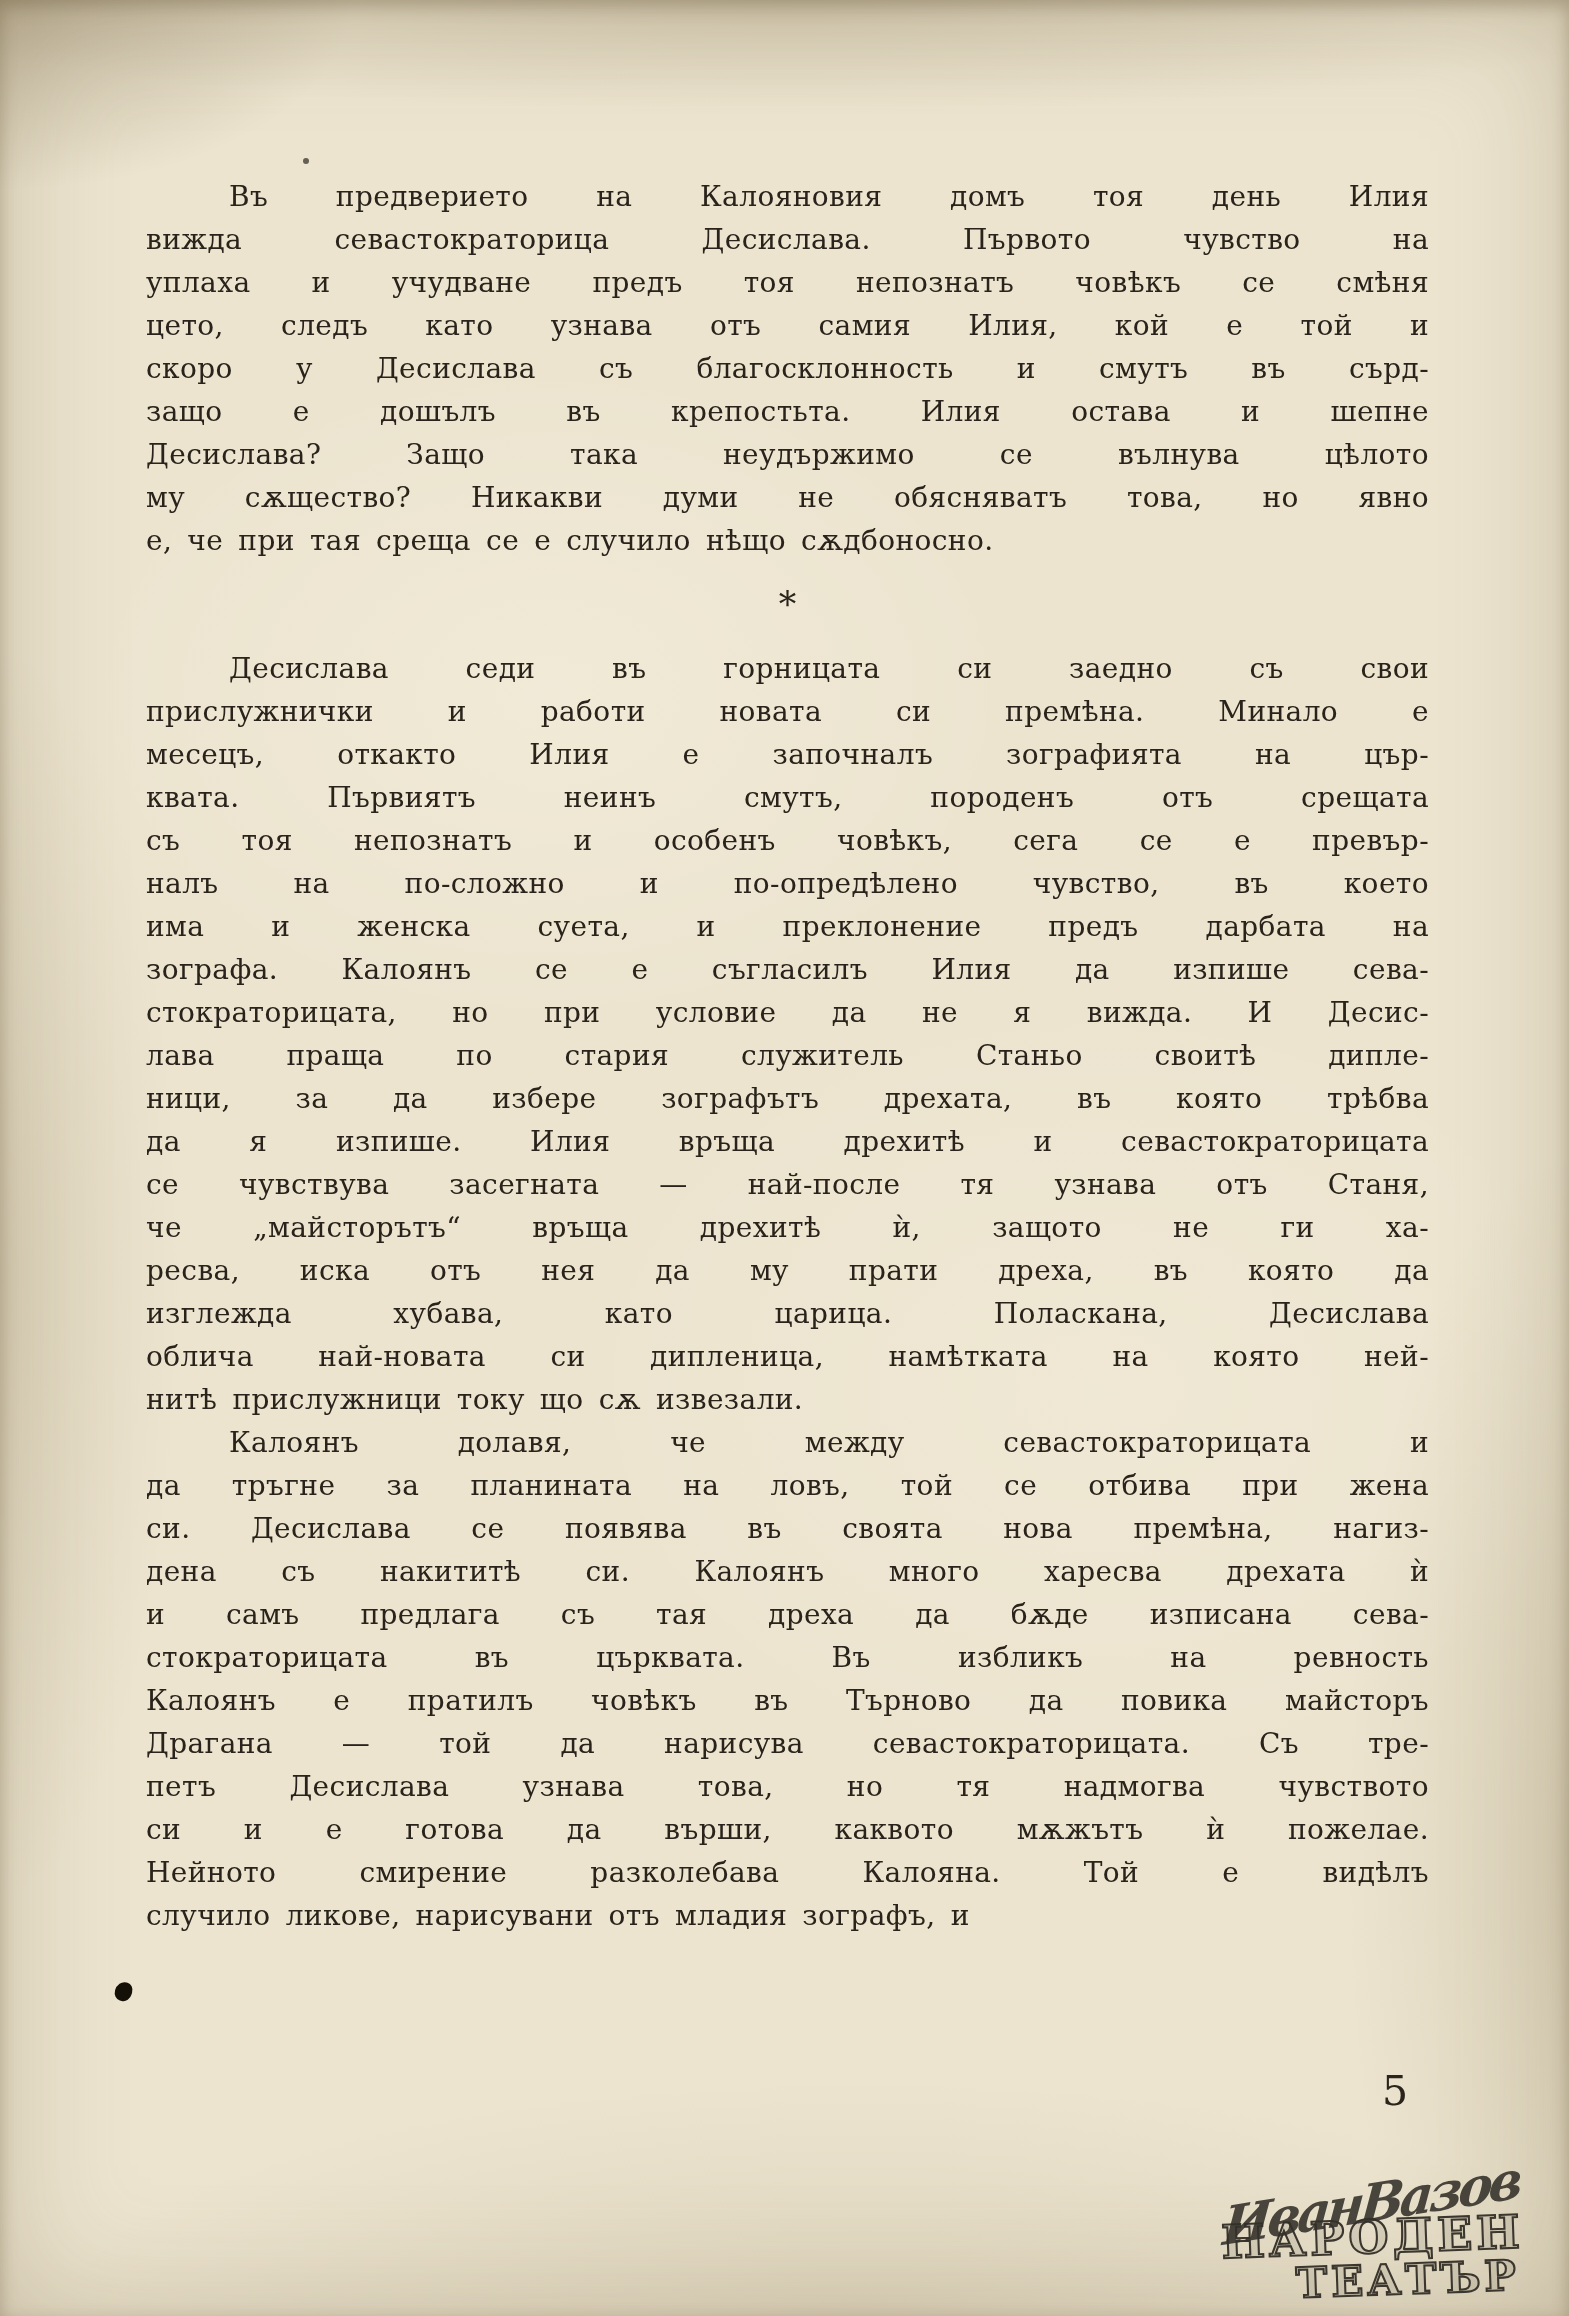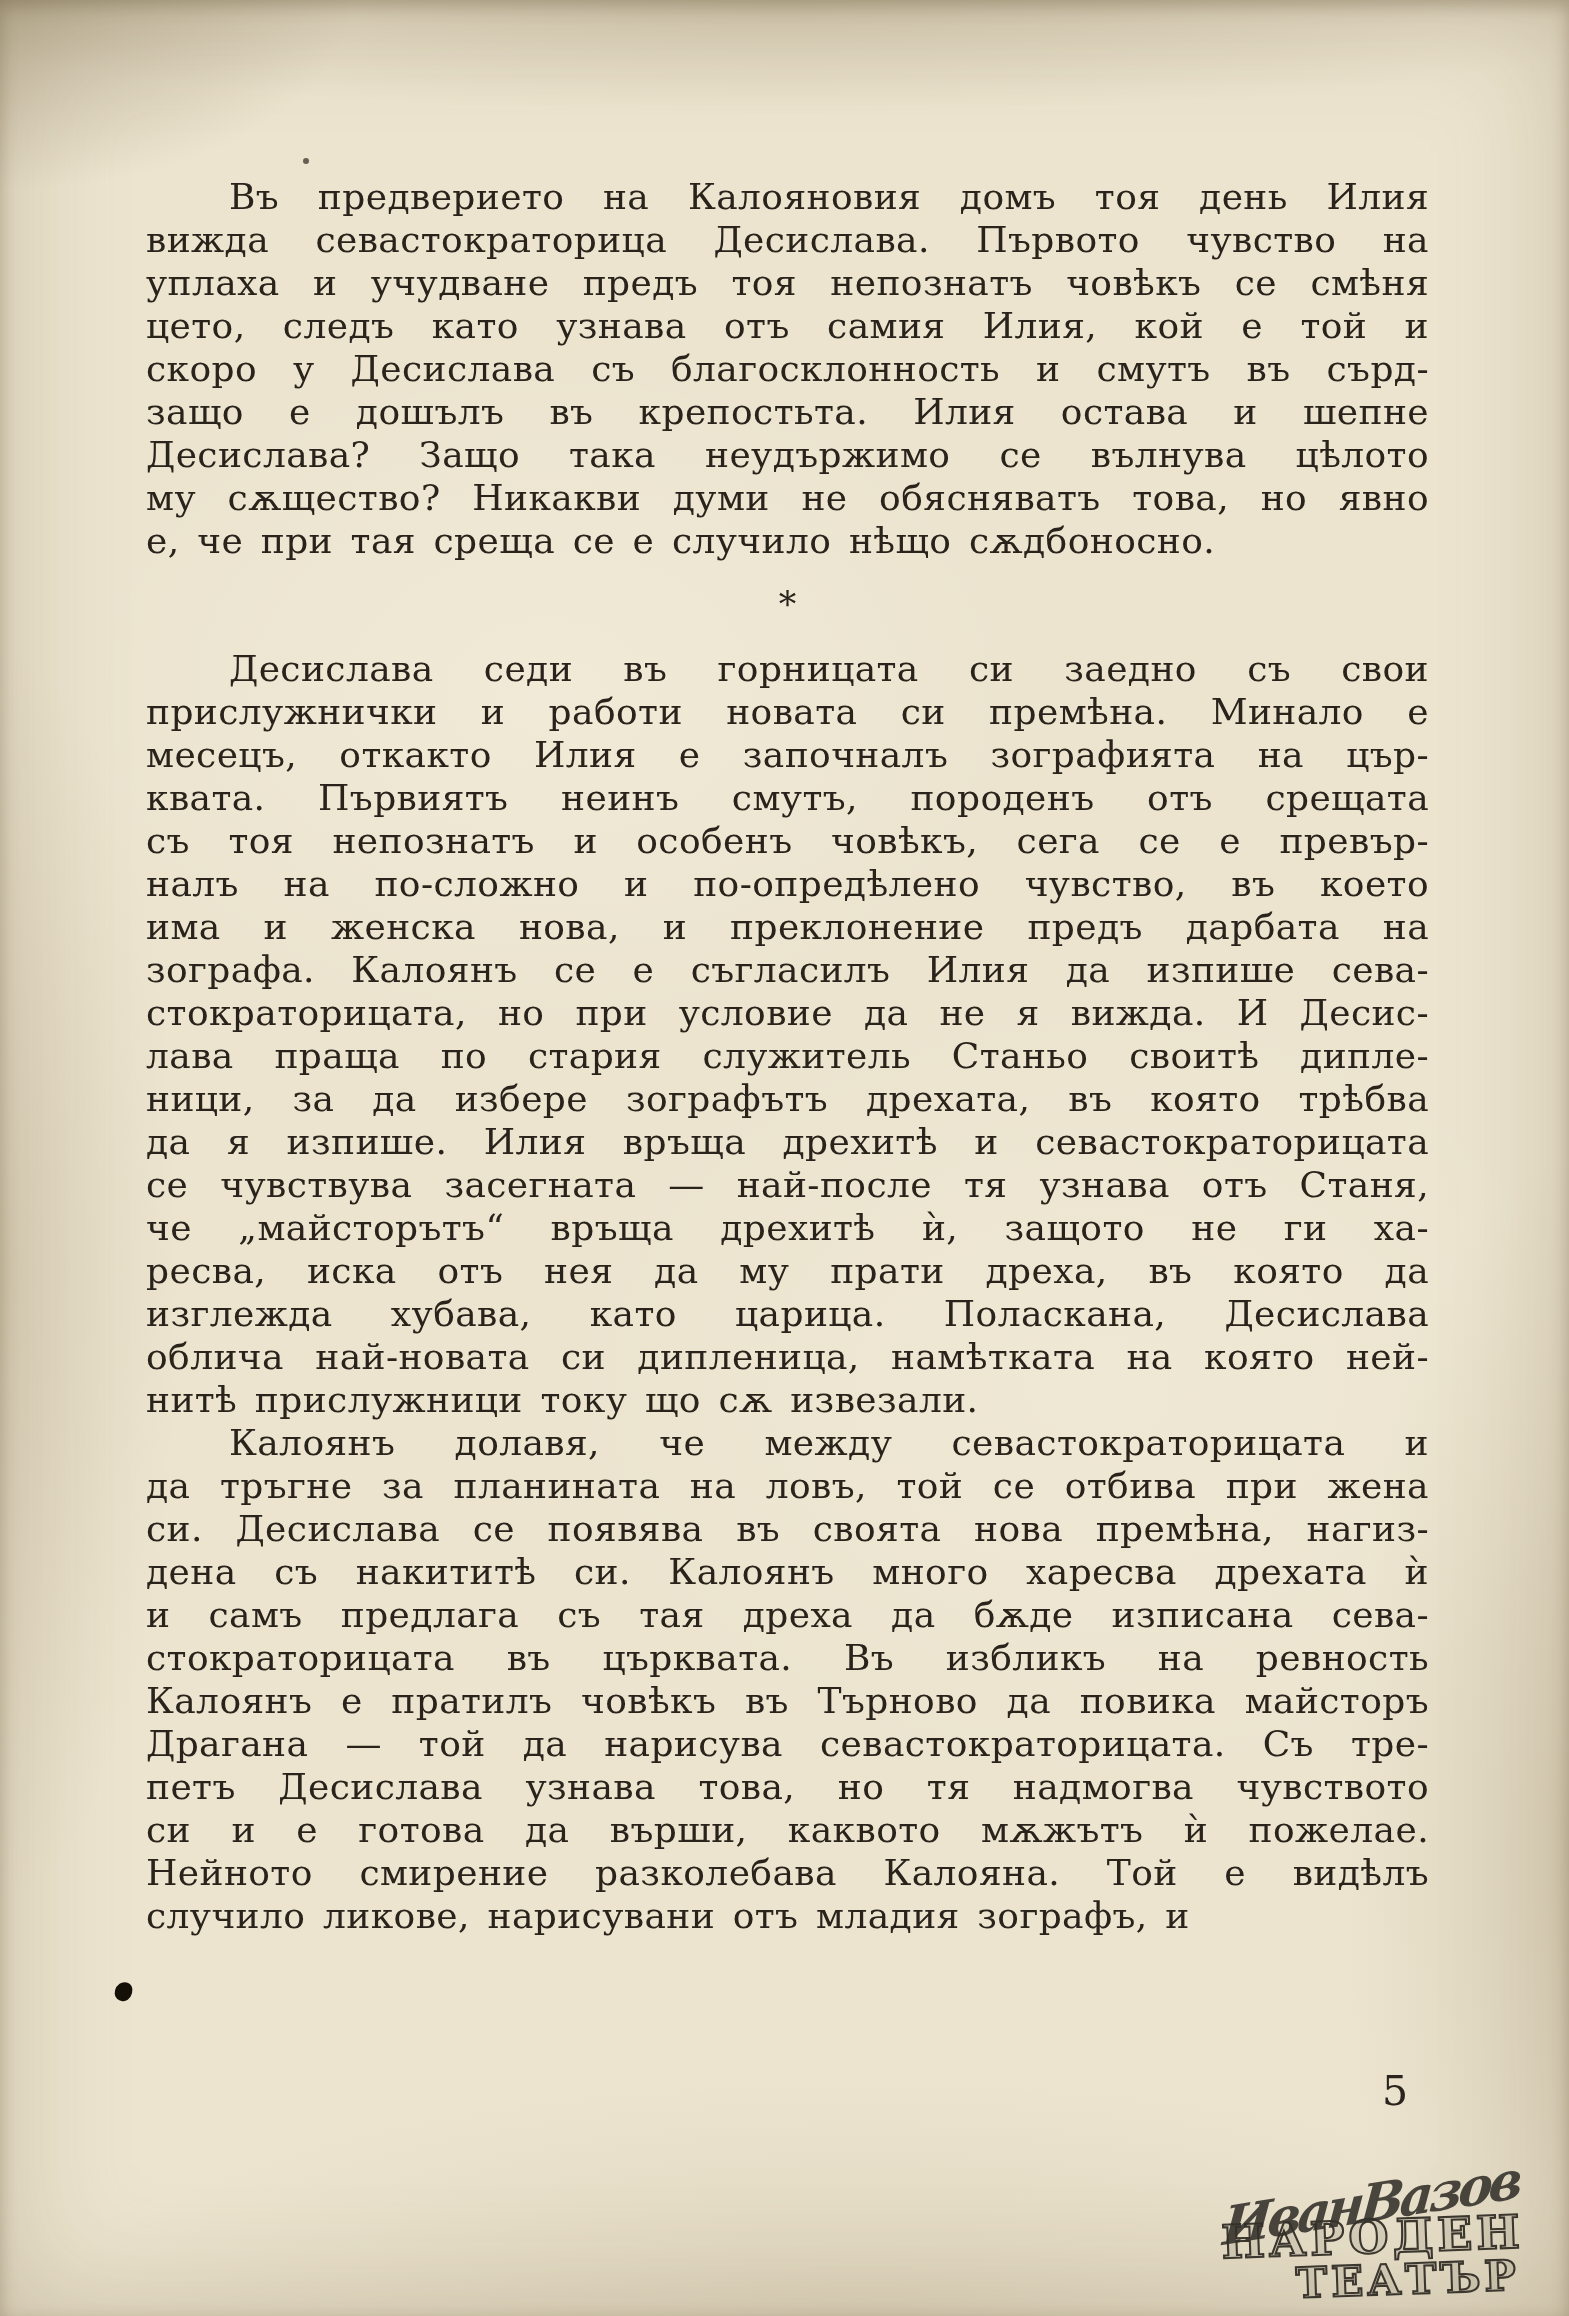--- a/index.html
+++ b/index.html
@@ -19,21 +19,21 @@
     box-shadow: inset 0 0 126px rgba(110,92,58,0.28), inset 0 5.8px 17.5px rgba(90,74,44,0.35);
     font-family:"DejaVu Serif", serif;
     color:#262019;
   }
   .text-block{
     position:absolute;
     left:146px; top:175px; width:1283px;
   }
   .paragraph{margin:0;}
   .line{
-    font-size:36px;
+    font-size:28px;
     line-height:43px;
     height:43px;
     letter-spacing:0.4px;
     word-spacing:5.8px;
     text-align:justify;
     text-align-last:justify;
     white-space:normal;
     color:#29231b;
   }
   .line.first{ text-indent:83px; }
@@ -119,21 +119,21 @@
     <div class="separator">
       <span>*</span>
     </div>
     <div class="paragraph">
         <div class="line first">Десислава седи въ горницата си заедно съ свои</div>
         <div class="line">прислужнички и работи новата си премѣна. Минало е</div>
         <div class="line">месецъ, откакто Илия е започналъ зографията на цър-</div>
         <div class="line">квата. Първиятъ неинъ смутъ, породенъ отъ срещата</div>
         <div class="line">съ тоя непознатъ и особенъ човѣкъ, сега се е превър-</div>
         <div class="line">налъ на по-сложно и по-опредѣлено чувство, въ което</div>
-        <div class="line">има и женска нова, и преклонение предъ дарбата на</div>
+        <div class="line">има и женска суета, и преклонение предъ дарбата на</div>
         <div class="line">зографа. Калоянъ се е съгласилъ Илия да изпише сева-</div>
         <div class="line">стократорицата, но при условие да не я вижда. И Десис-</div>
         <div class="line">лава праща по стария служитель Станьо своитѣ дипле-</div>
         <div class="line">ници, за да избере зографътъ дрехата, въ която трѣбва</div>
         <div class="line">да я изпише. Илия връща дрехитѣ и севастократорицата</div>
         <div class="line">се чувствува засегната — най-после тя узнава отъ Станя,</div>
         <div class="line">че „майсторътъ“ връща дрехитѣ ѝ, защото не ги ха-</div>
         <div class="line">ресва, иска отъ нея да му прати дреха, въ която да</div>
         <div class="line">изглежда хубава, като царица. Поласкана, Десислава</div>
         <div class="line">облича най-новата си дипленица, намѣтката на която ней-</div>

